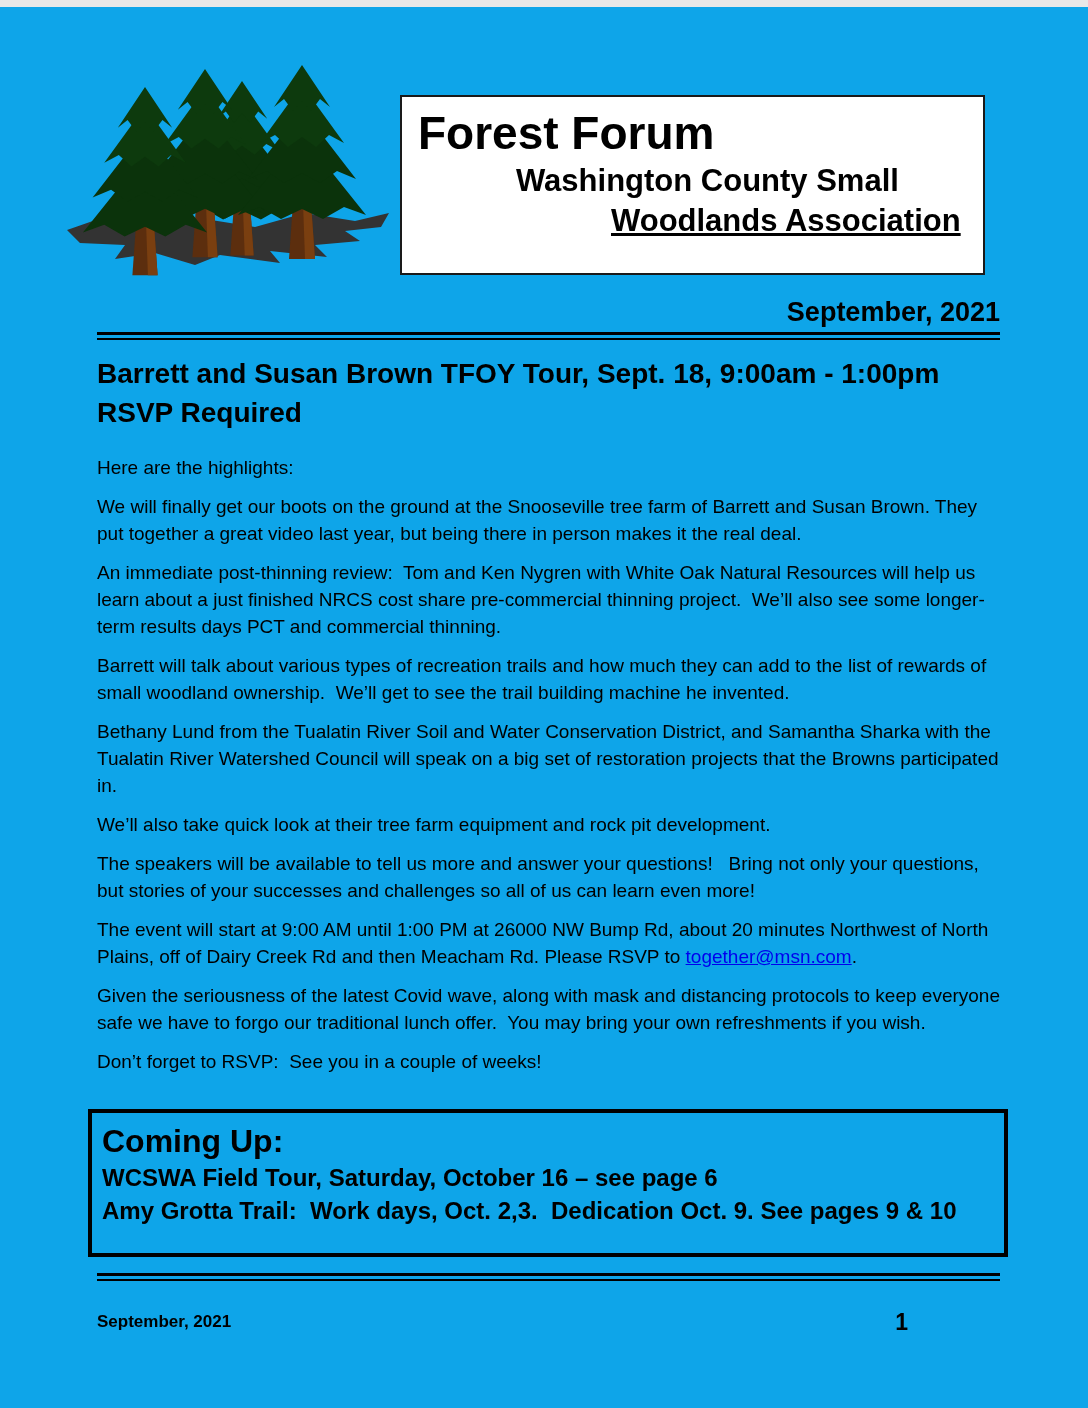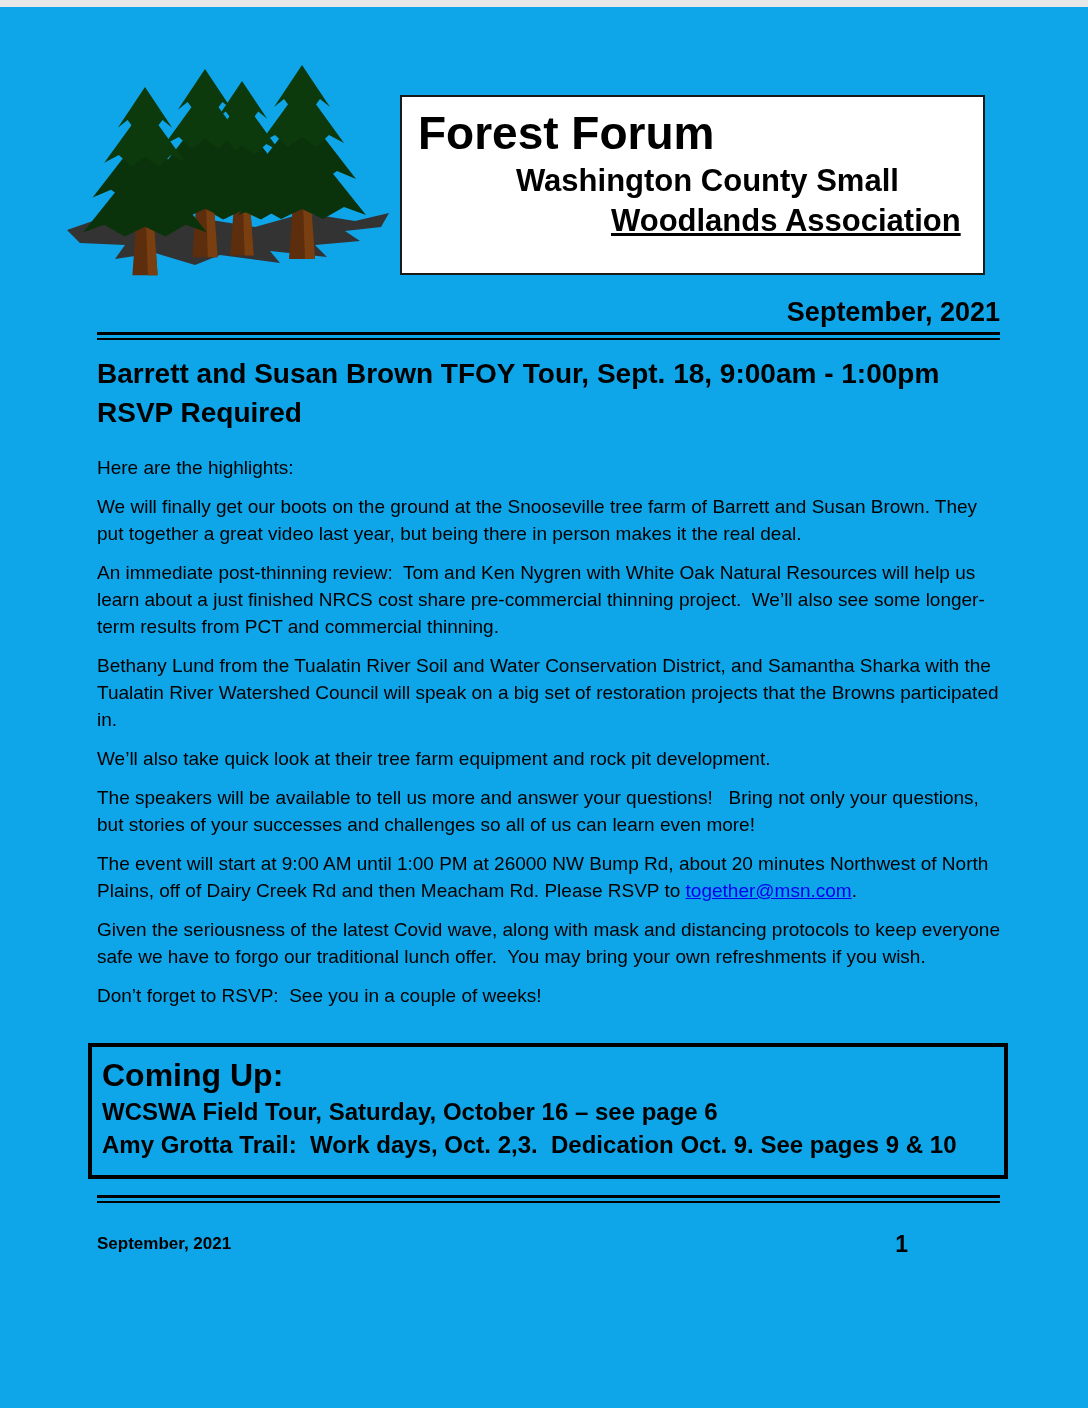--- a/index.html
+++ b/index.html
@@ -58,21 +58,21 @@
   .body-copy p {
     margin: 0 0 12px 0;
     font-size: 19px; line-height: 27px;
     white-space: pre-wrap;
   }
   .email-link { color: #0000EE; text-decoration: underline; cursor: pointer; }
   
   .coming-up {
     margin: 34px 80px 0 88px;
     border: 4px solid #000;
-    padding: 8px 12px 14px 10px;
+    padding: 8px 12px 26px 10px;
   }
   .coming-up .cu-heading {
     font-size: 32px; font-weight: bold; line-height: 40px;
     white-space: pre;
   }
   .coming-up .cu-item {
     font-size: 24px; font-weight: bold; line-height: 33px;
     white-space: pre;
   }
   
@@ -119,21 +119,22 @@
   <div class="double-rule"></div>
 
   <div class="article-title">
     <div>Barrett and Susan Brown TFOY Tour, Sept. 18, 9:00am - 1:00pm</div>
     <div>RSVP Required</div>
   </div>
 
   <div class="body-copy">
     <p>Here are the highlights:</p>
     <p>We will finally get our boots on the ground at the Snooseville tree farm of Barrett and Susan Brown. They put together a great video last year, but being there in person makes it the real deal.</p>
-    <p>An immediate post-thinning review:  Tom and Ken Nygren with White Oak Natural Resources will help us learn about a just finished NRCS cost share pre-commercial thinning project.  We’ll also see some longer-term results from PCT and commercial thinning.</p>
+    <p>An immediate post-thinning review:  Tom and Ken Nygren with White Oak Natural Resources will help us learn about a just finished NRCS cost share pre-commercial thinning project.  We’ll also see some longer-term results days PCT and commercial thinning.</p>
+    <p>Barrett will talk about various types of recreation trails and how much they can add to the list of rewards of small woodland ownership.  We’ll get to see the trail building machine he invented.</p>
     <p>Bethany Lund from the Tualatin River Soil and Water Conservation District, and Samantha Sharka with the Tualatin River Watershed Council will speak on a big set of restoration projects that the Browns participated in.</p>
     <p>We’ll also take quick look at their tree farm equipment and rock pit development.</p>
     <p>The speakers will be available to tell us more and answer your questions!   Bring not only your questions, but stories of your successes and challenges so all of us can learn even more!</p>
     <p><span>The event will start at 9:00 AM until 1:00 PM at 26000 NW Bump Rd, about 20 minutes Northwest of North Plains, off of Dairy Creek Rd and then Meacham Rd. Please RSVP to </span><a href="#" class="email-link">together@msn.com</a><span>.</span></p>
     <p>Given the seriousness of the latest Covid wave, along with mask and distancing protocols to keep everyone safe we have to forgo our traditional lunch offer.  You may bring your own refreshments if you wish.</p>
     <p>Don’t forget to RSVP:  See you in a couple of weeks!</p>
   </div>
 
   <div class="coming-up">
     <div class="cu-heading">Coming Up:</div>

